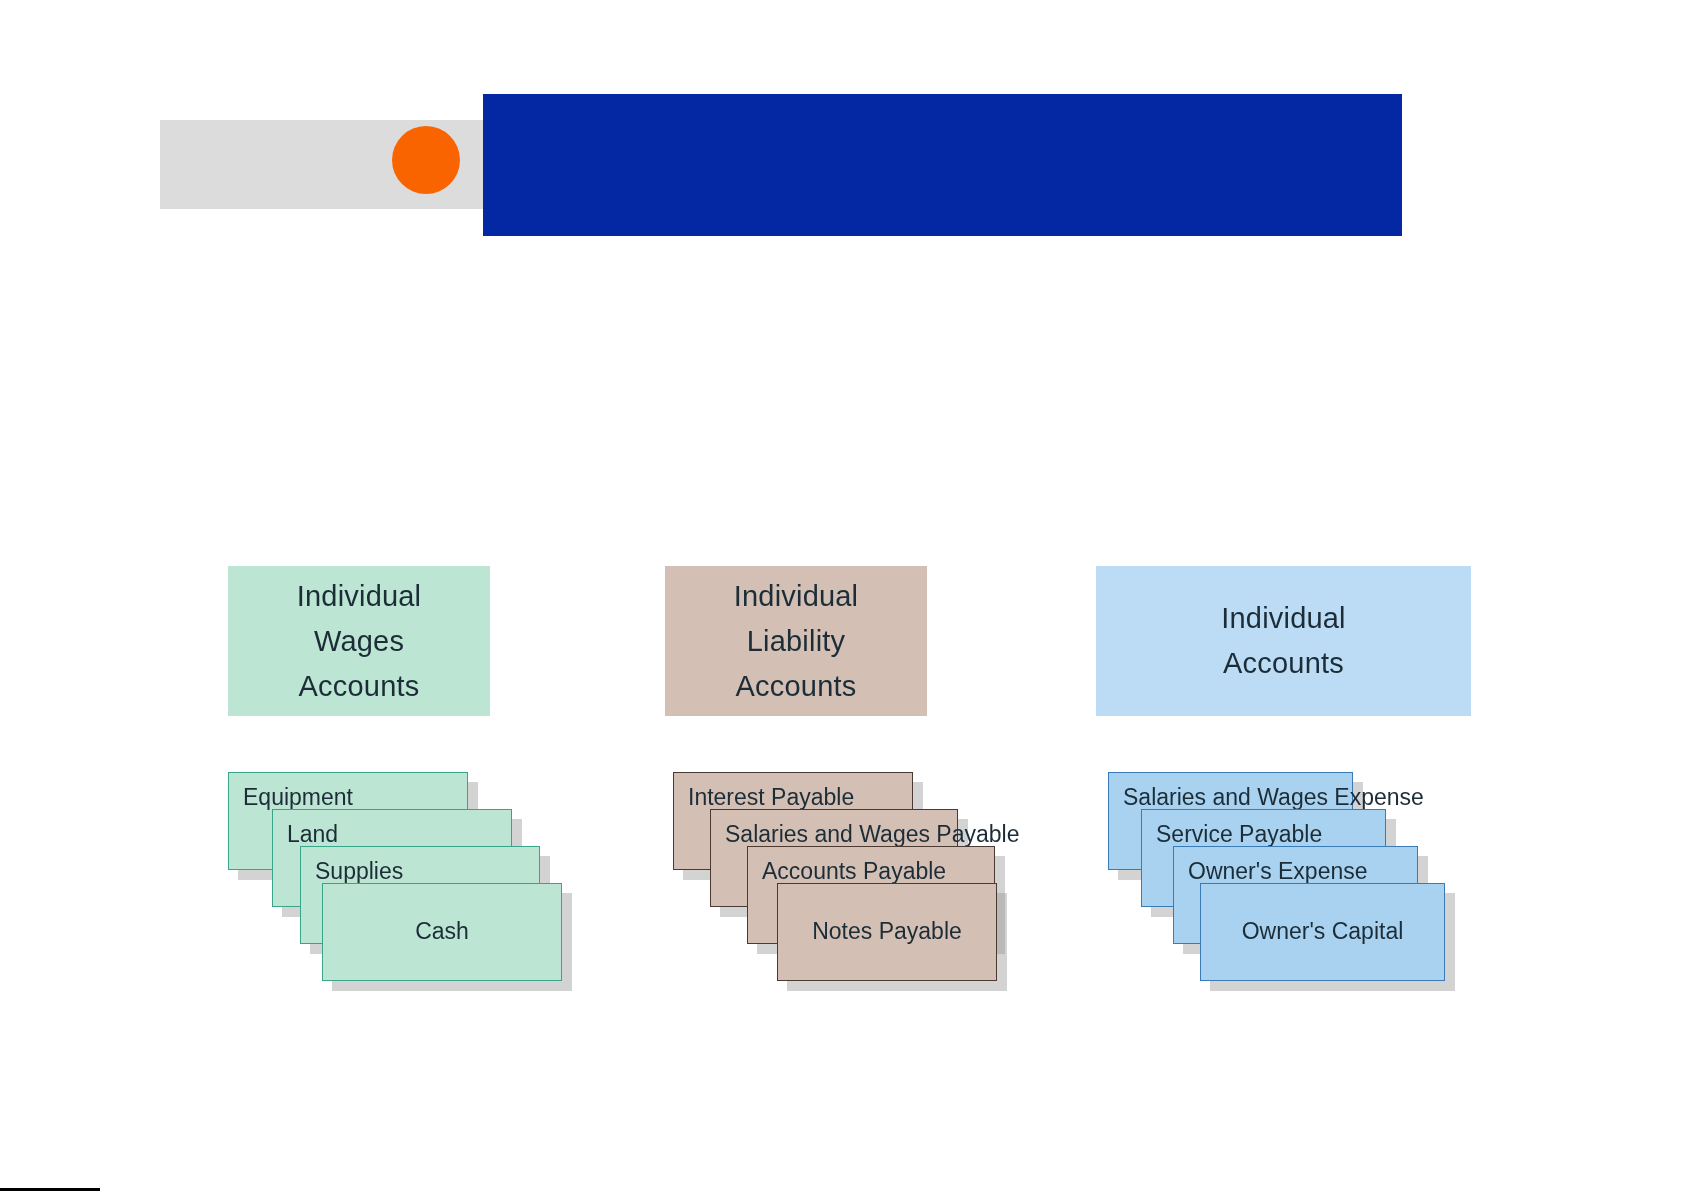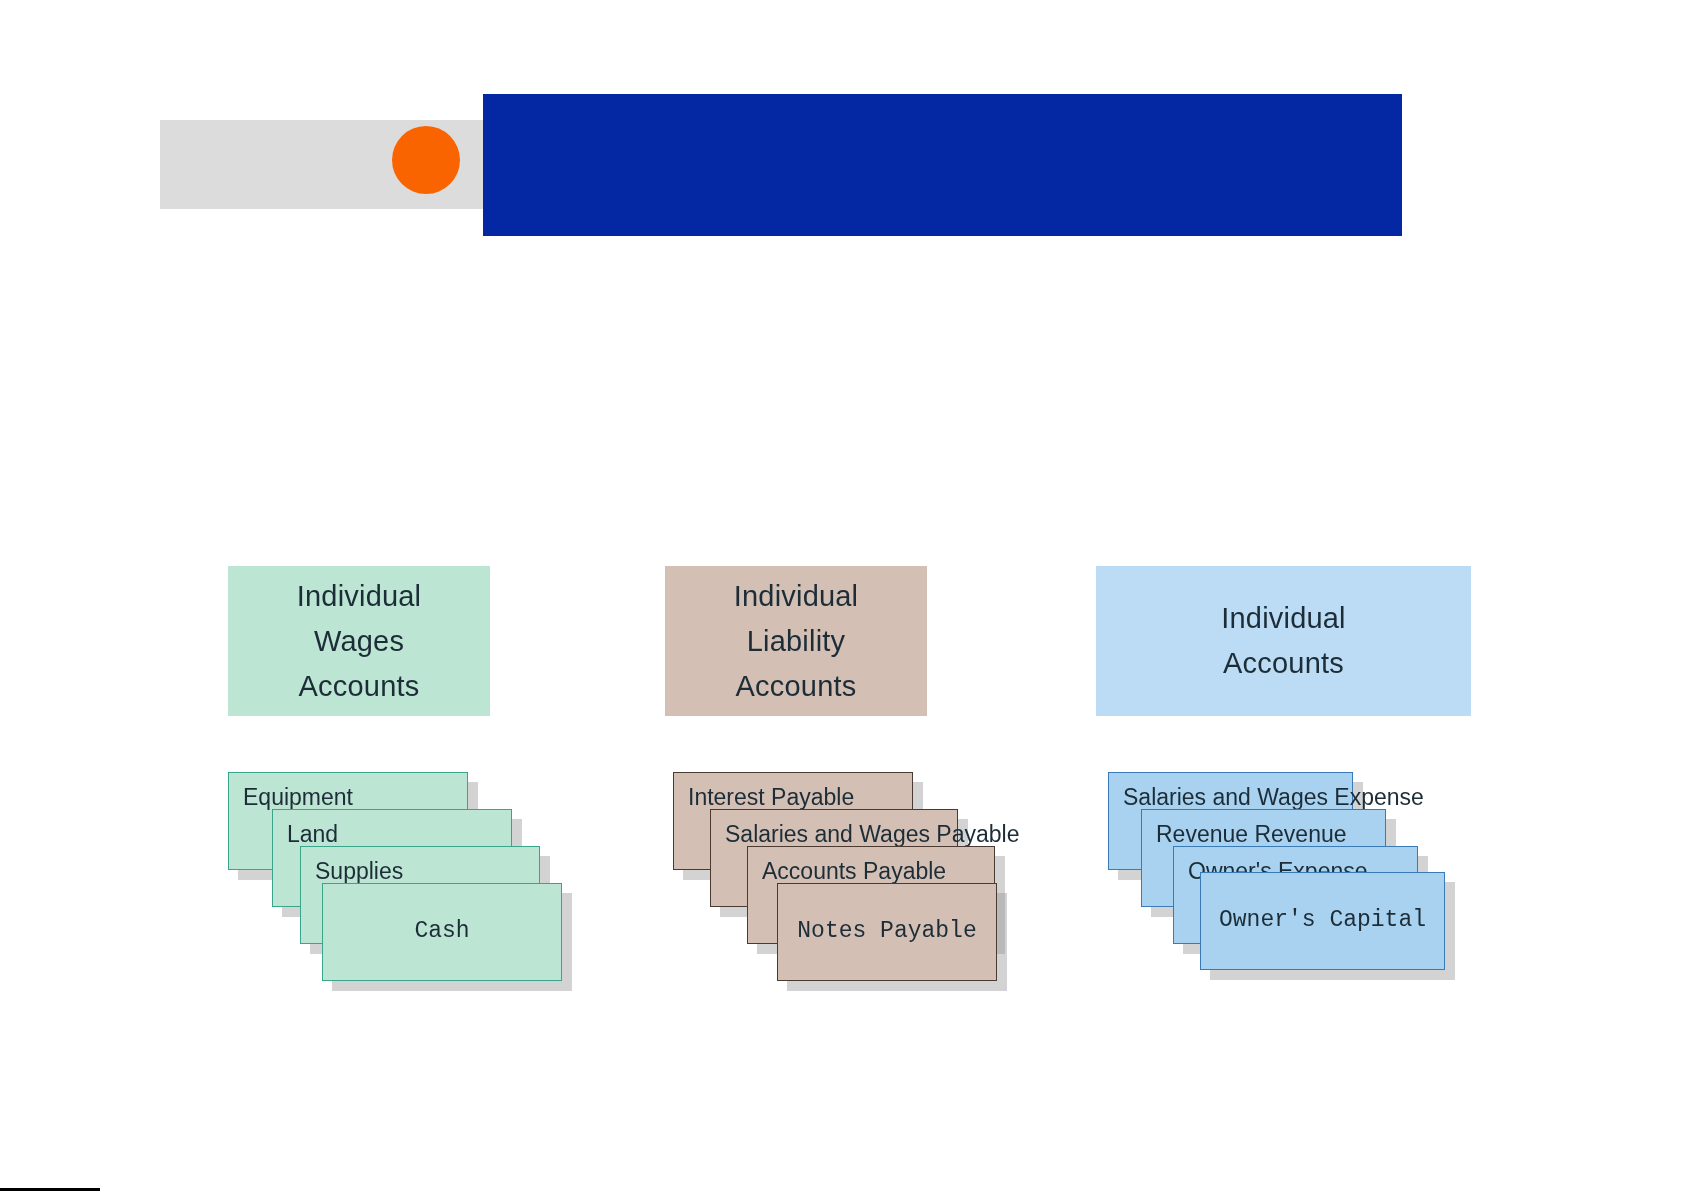--- a/index.html
+++ b/index.html
@@ -119,21 +119,20 @@
     line-height: 1.1;
     color: #1d2d38;
     white-space: nowrap;
     box-shadow: 10px 10px 0 rgba(150,150,150,0.42);
   }
 
   .card.centered {
     align-items: center;
     justify-content: center;
     padding: 0 14px;
-    font-family: Liberation Mono, monospace;
   }
 
   
   .col-assets .card {
     background: #bce5d3;
     border: 1.5px solid #3aa58a;
   }
 
   
   .col-liabilities .card {
@@ -227,26 +226,26 @@
       <div class="column col-equity">
         <div class="col-header">
           <span class="line">Individual</span>
           <span class="line">Accounts</span>
         </div>
         <div class="card-stack">
           <div class="card" style="left: 12px; top: 0px; width: 245px; height: 98px; z-index: 10;">
             <span>Salaries and Wages Expense</span>
           </div>
           <div class="card" style="left: 45px; top: 37px; width: 245px; height: 98px; z-index: 11;">
-            <span>Revenue Revenue</span>
+            <span>Service Payable</span>
           </div>
           <div class="card" style="left: 77px; top: 74px; width: 245px; height: 98px; z-index: 12;">
             <span>Owner's Expense</span>
           </div>
-          <div class="card centered" style="left: 104px; top: 100px; width: 245px; height: 98px; z-index: 13;">
+          <div class="card centered" style="left: 104px; top: 111px; width: 245px; height: 98px; z-index: 13;">
             <span>Owner's Capital</span>
           </div>
         </div>
       </div>
     </div>
 
   <div class="footer-rule"></div>
   <div class="footer-marks"></div>
 
 </div>

